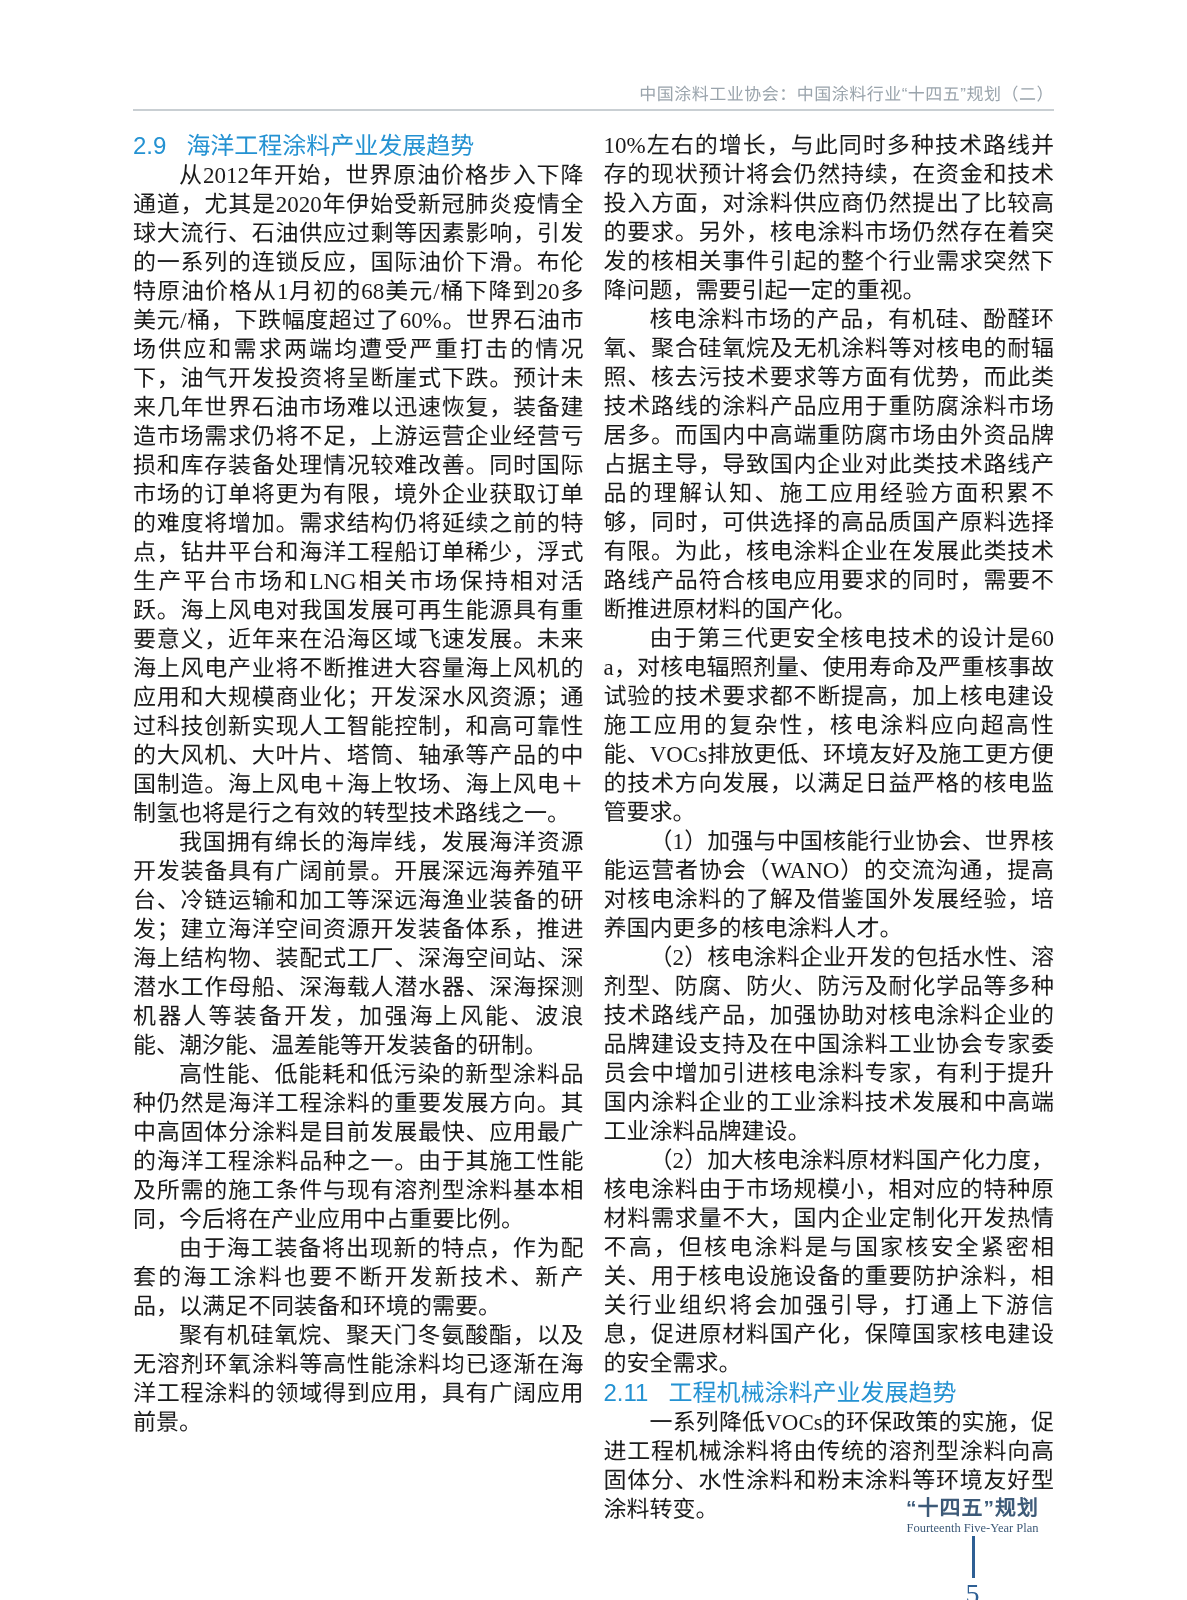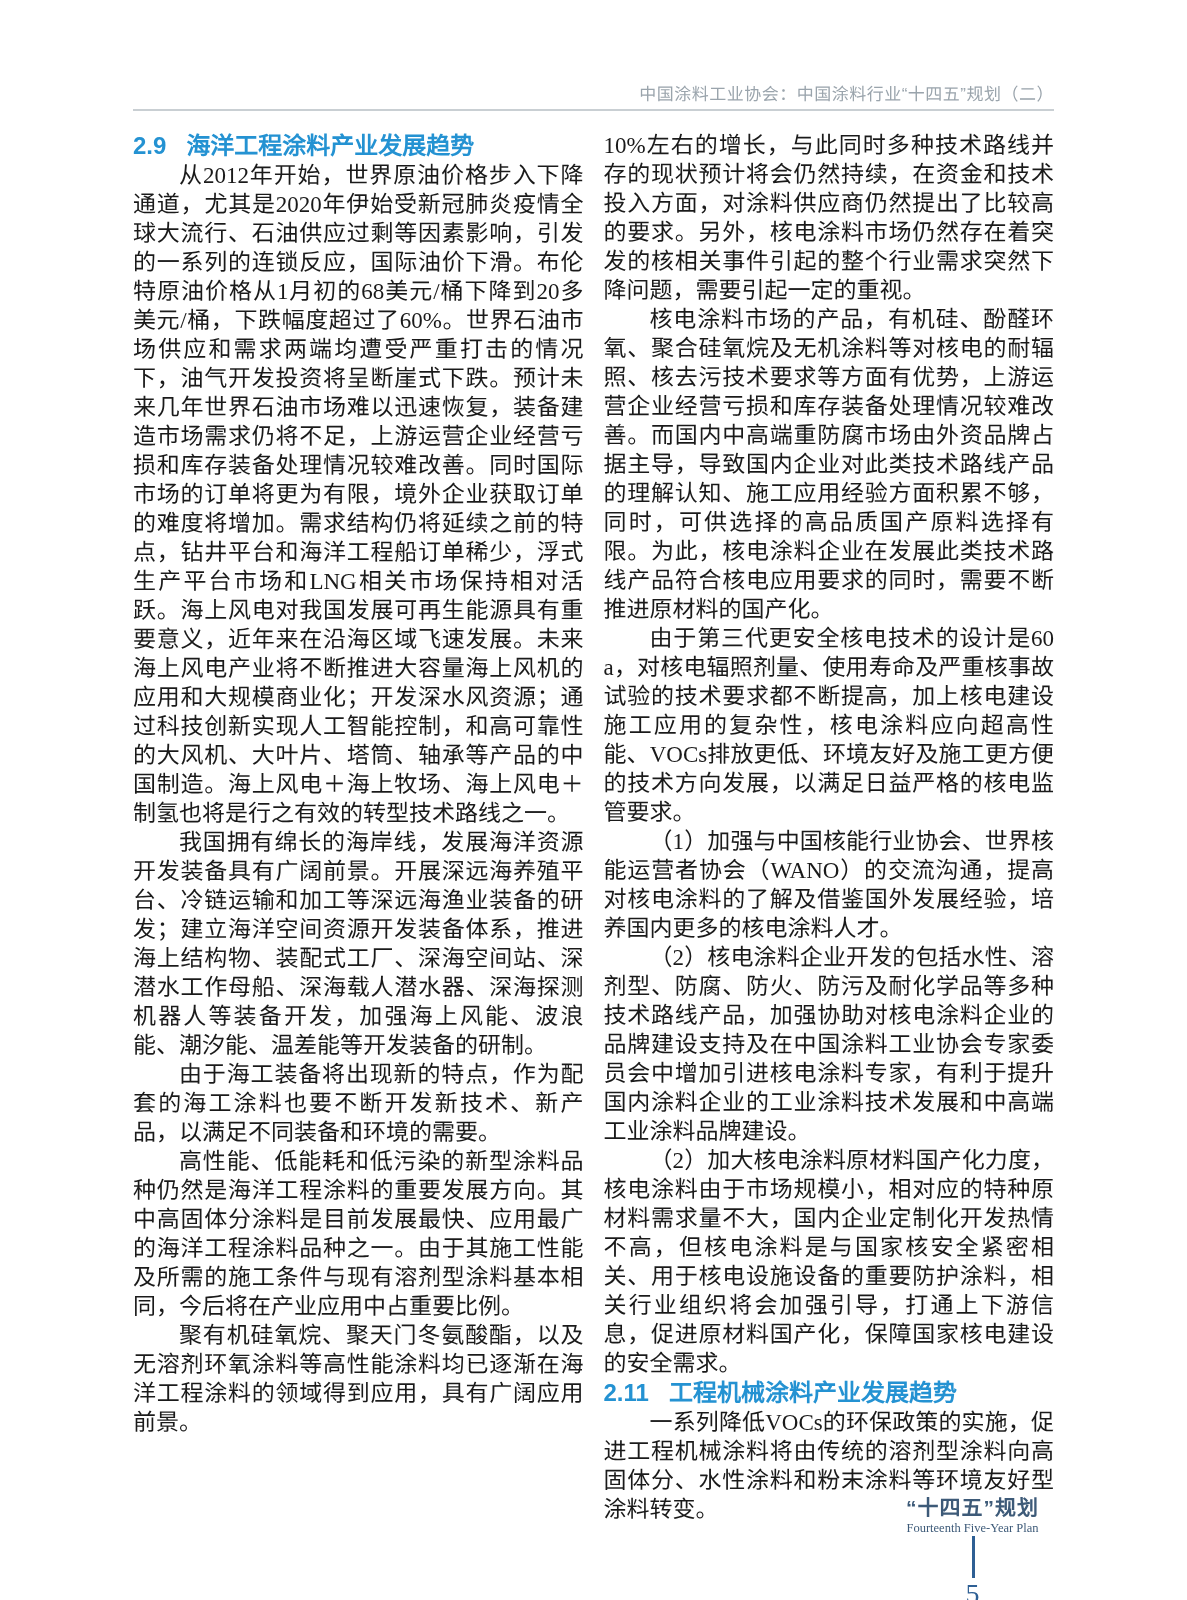--- a/index.html
+++ b/index.html
@@ -50,21 +50,21 @@
     text-align: justify;
     text-justify: inter-ideograph;
     word-break: break-all;
   }
   .para.indent { text-indent: 2em; }
   .sec-heading {
     margin: 0;
     font-family: "Liberation Sans", "DejaVu Sans", sans-serif;
     font-size: 24px;
     line-height: 30px;
-    font-weight: bold;
+    font-weight: normal;
     color: var(--heading-accent);
   }
   .sec-num { margin-right: 20px; }
   .footer {
     position: absolute;
     top: 1496px;
     right: 148px;
     display: flex;
     align-items: center;
     flex-direction: column;
@@ -102,29 +102,29 @@
 
   <div class="header">中国涂料工业协会：中国涂料行业“十四五”规划（二）</div>
   <div class="header-rule"></div>
 
   <div class="columns">
 
     <div class="col">
       <h2 class="sec-heading"><span class="sec-num">2.9</span><span class="sec-title">海洋工程涂料产业发展趋势</span></h2>
       <p class="para indent">从2012年开始，世界原油价格步入下降通道，尤其是2020年伊始受新冠肺炎疫情全球大流行、石油供应过剩等因素影响，引发的一系列的连锁反应，国际油价下滑。布伦特原油价格从1月初的68美元/桶下降到20多美元/桶，下跌幅度超过了60%。世界石油市场供应和需求两端均遭受严重打击的情况下，油气开发投资将呈断崖式下跌。预计未来几年世界石油市场难以迅速恢复，装备建造市场需求仍将不足，上游运营企业经营亏损和库存装备处理情况较难改善。同时国际市场的订单将更为有限，境外企业获取订单的难度将增加。需求结构仍将延续之前的特点，钻井平台和海洋工程船订单稀少，浮式生产平台市场和LNG相关市场保持相对活跃。海上风电对我国发展可再生能源具有重要意义，近年来在沿海区域飞速发展。未来海上风电产业将不断推进大容量海上风机的应用和大规模商业化；开发深水风资源；通过科技创新实现人工智能控制，和高可靠性的大风机、大叶片、塔筒、轴承等产品的中国制造。海上风电＋海上牧场、海上风电＋制氢也将是行之有效的转型技术路线之一。</p>
       <p class="para indent">我国拥有绵长的海岸线，发展海洋资源开发装备具有广阔前景。开展深远海养殖平台、冷链运输和加工等深远海渔业装备的研发；建立海洋空间资源开发装备体系，推进海上结构物、装配式工厂、深海空间站、深潜水工作母船、深海载人潜水器、深海探测机器人等装备开发，加强海上风能、波浪能、潮汐能、温差能等开发装备的研制。</p>
+      <p class="para indent">高性能、低能耗和低污染的新型涂料品种仍然是海洋工程涂料的重要发展方向。其中高固体分涂料是目前发展最快、应用最广的海洋工程涂料品种之一。由于其施工性能及所需的施工条件与现有溶剂型涂料基本相同，今后将在产业应用中占重要比例。</p>
       <p class="para indent">由于海工装备将出现新的特点，作为配套的海工涂料也要不断开发新技术、新产品，以满足不同装备和环境的需要。</p>
-      <p class="para indent">高性能、低能耗和低污染的新型涂料品种仍然是海洋工程涂料的重要发展方向。其中高固体分涂料是目前发展最快、应用最广的海洋工程涂料品种之一。由于其施工性能及所需的施工条件与现有溶剂型涂料基本相同，今后将在产业应用中占重要比例。</p>
       <p class="para indent">聚有机硅氧烷、聚天门冬氨酸酯，以及无溶剂环氧涂料等高性能涂料均已逐渐在海洋工程涂料的领域得到应用，具有广阔应用前景。</p>
 
     </div>
 
     <div class="col">
       <p class="para">10%左右的增长，与此同时多种技术路线并存的现状预计将会仍然持续，在资金和技术投入方面，对涂料供应商仍然提出了比较高的要求。另外，核电涂料市场仍然存在着突发的核相关事件引起的整个行业需求突然下降问题，需要引起一定的重视。</p>
-      <p class="para indent">核电涂料市场的产品，有机硅、酚醛环氧、聚合硅氧烷及无机涂料等对核电的耐辐照、核去污技术要求等方面有优势，上游运营企业经营亏损和库存装备处理情况较难改善。而国内中高端重防腐市场由外资品牌占据主导，导致国内企业对此类技术路线产品的理解认知、施工应用经验方面积累不够，同时，可供选择的高品质国产原料选择有限。为此，核电涂料企业在发展此类技术路线产品符合核电应用要求的同时，需要不断推进原材料的国产化。</p>
+      <p class="para indent">核电涂料市场的产品，有机硅、酚醛环氧、聚合硅氧烷及无机涂料等对核电的耐辐照、核去污技术要求等方面有优势，而此类技术路线的涂料产品应用于重防腐涂料市场居多。而国内中高端重防腐市场由外资品牌占据主导，导致国内企业对此类技术路线产品的理解认知、施工应用经验方面积累不够，同时，可供选择的高品质国产原料选择有限。为此，核电涂料企业在发展此类技术路线产品符合核电应用要求的同时，需要不断推进原材料的国产化。</p>
       <p class="para indent">由于第三代更安全核电技术的设计是60 a，对核电辐照剂量、使用寿命及严重核事故试验的技术要求都不断提高，加上核电建设施工应用的复杂性，核电涂料应向超高性能、VOCs排放更低、环境友好及施工更方便的技术方向发展，以满足日益严格的核电监管要求。</p>
       <p class="para indent">（1）加强与中国核能行业协会、世界核能运营者协会（WANO）的交流沟通，提高对核电涂料的了解及借鉴国外发展经验，培养国内更多的核电涂料人才。</p>
       <p class="para indent">（2）核电涂料企业开发的包括水性、溶剂型、防腐、防火、防污及耐化学品等多种技术路线产品，加强协助对核电涂料企业的品牌建设支持及在中国涂料工业协会专家委员会中增加引进核电涂料专家，有利于提升国内涂料企业的工业涂料技术发展和中高端工业涂料品牌建设。</p>
       <p class="para indent">（2）加大核电涂料原材料国产化力度，核电涂料由于市场规模小，相对应的特种原材料需求量不大，国内企业定制化开发热情不高，但核电涂料是与国家核安全紧密相关、用于核电设施设备的重要防护涂料，相关行业组织将会加强引导，打通上下游信息，促进原材料国产化，保障国家核电建设的安全需求。</p>
       <h2 class="sec-heading"><span class="sec-num">2.11</span><span class="sec-title">工程机械涂料产业发展趋势</span></h2>
       <p class="para indent">一系列降低VOCs的环保政策的实施，促进工程机械涂料将由传统的溶剂型涂料向高固体分、水性涂料和粉末涂料等环境友好型涂料转变。</p>
 
     </div>
 
   </div>

